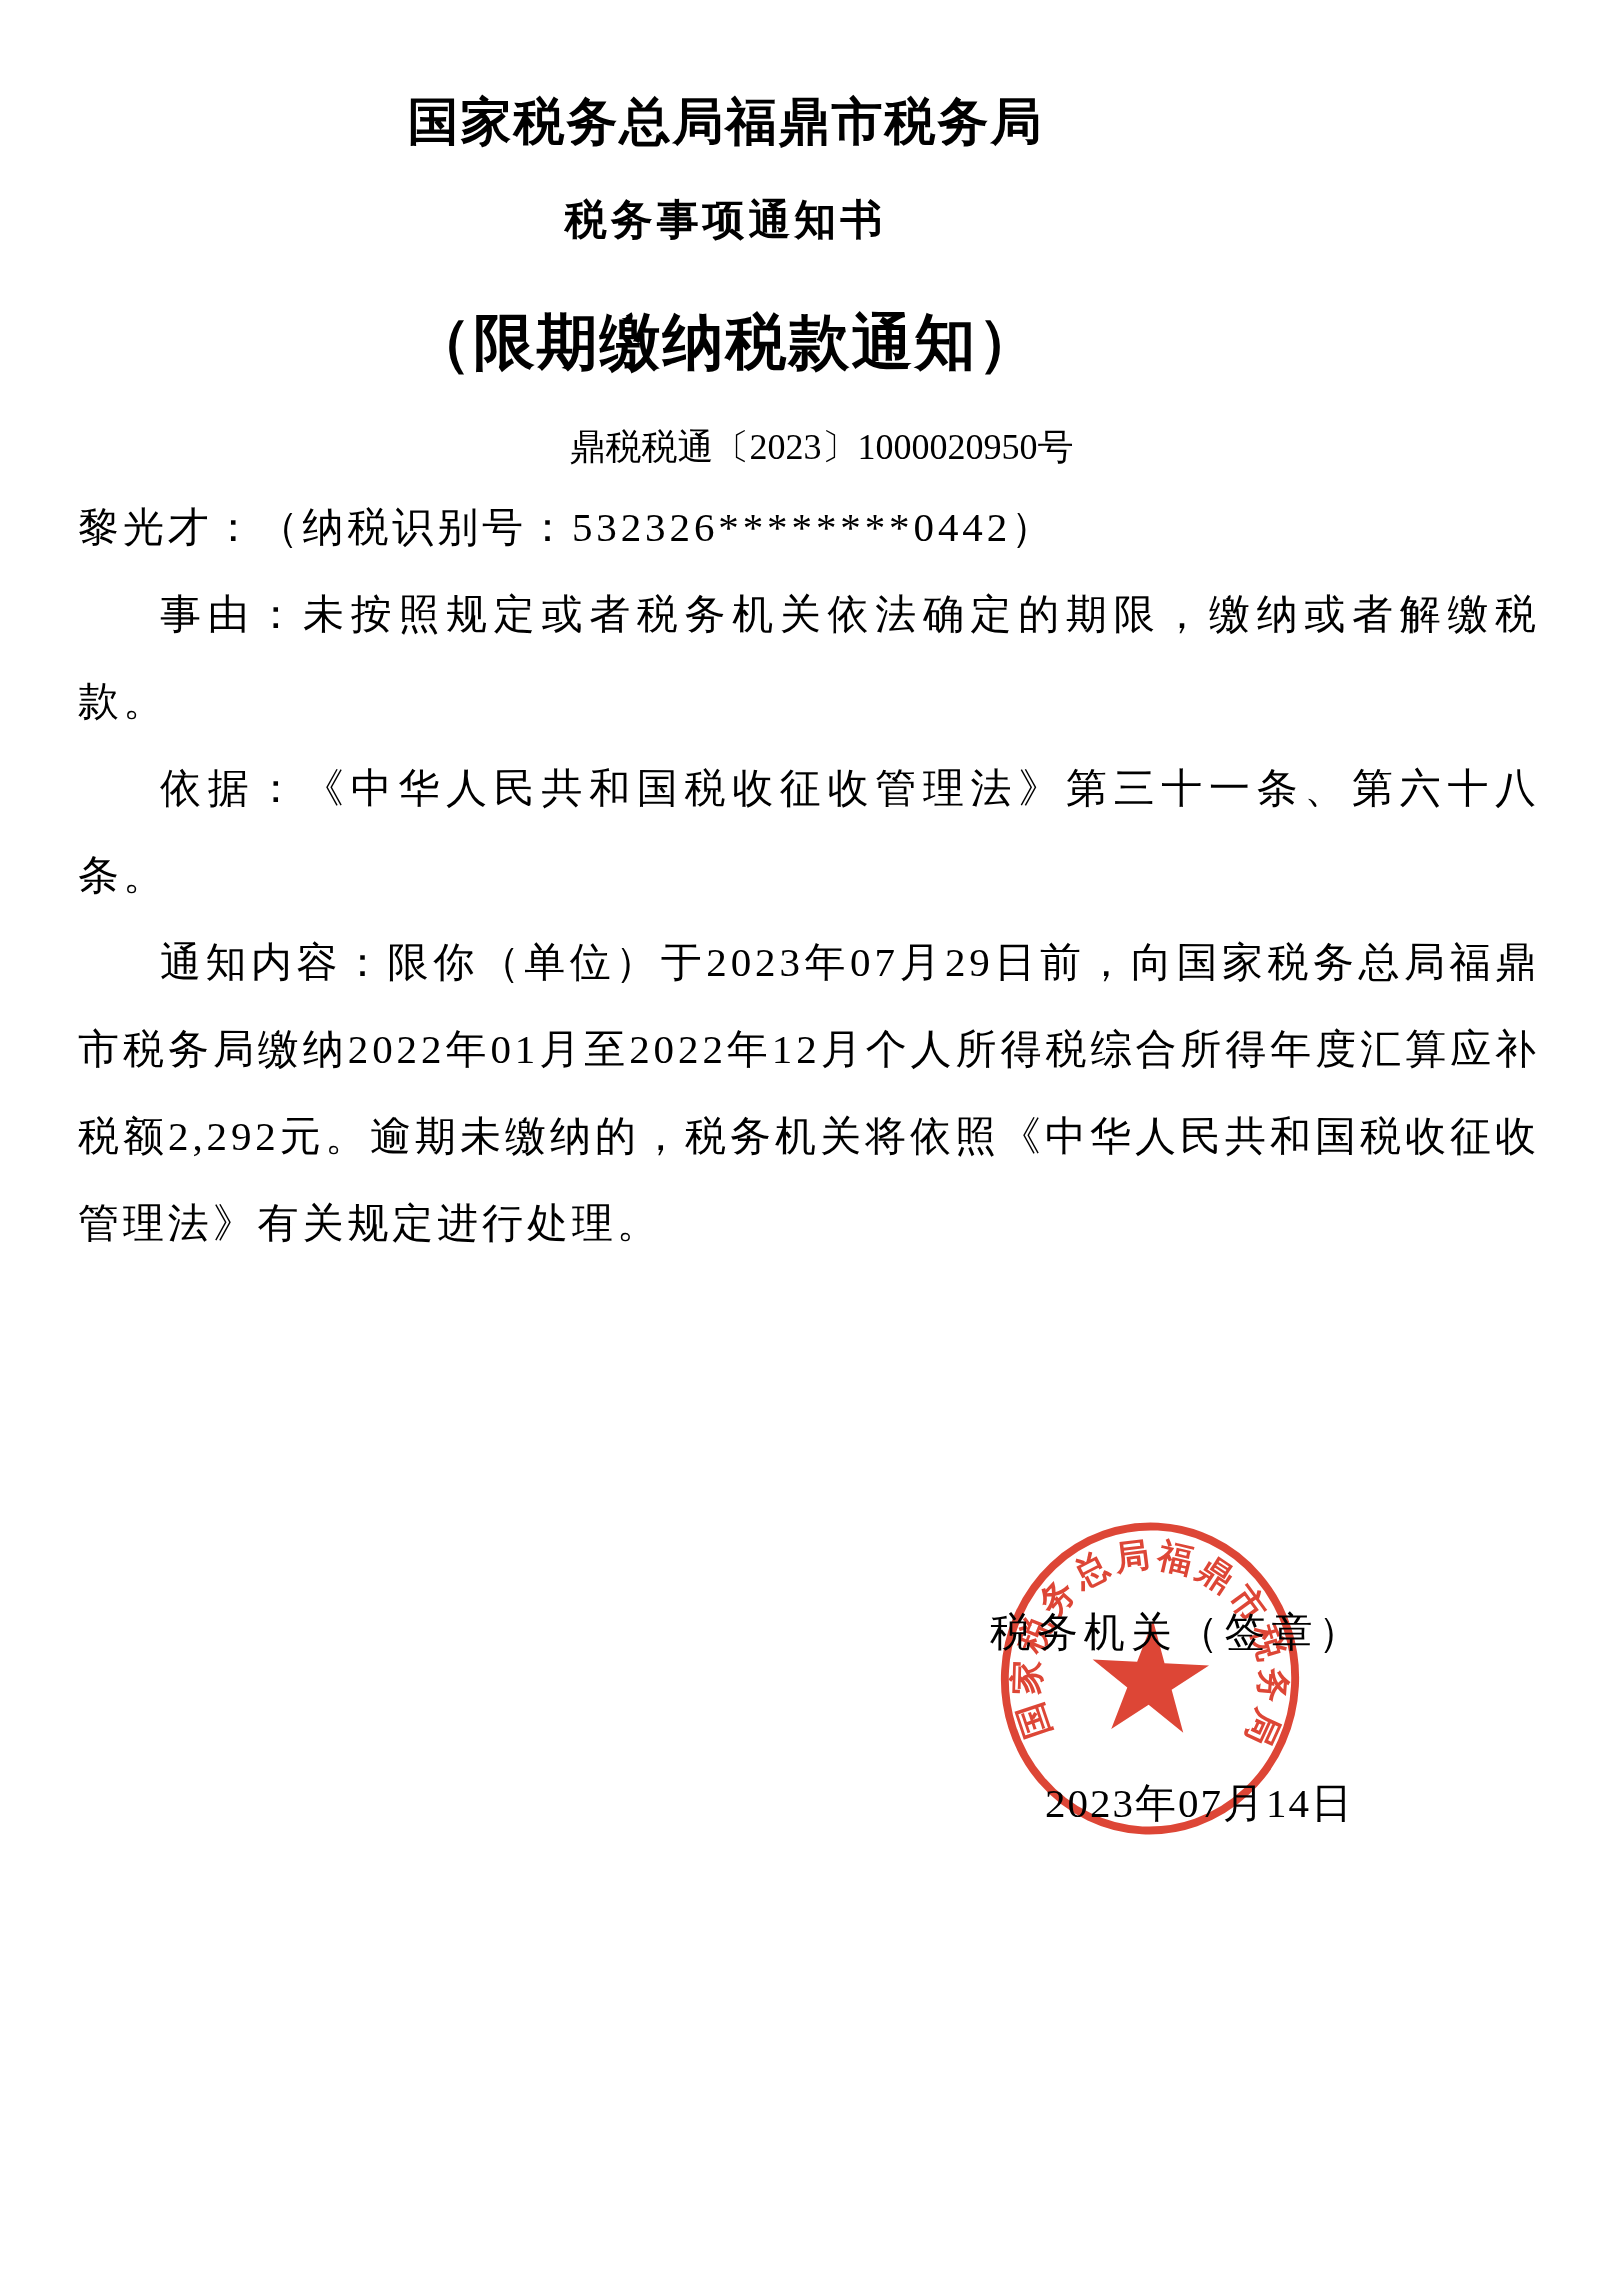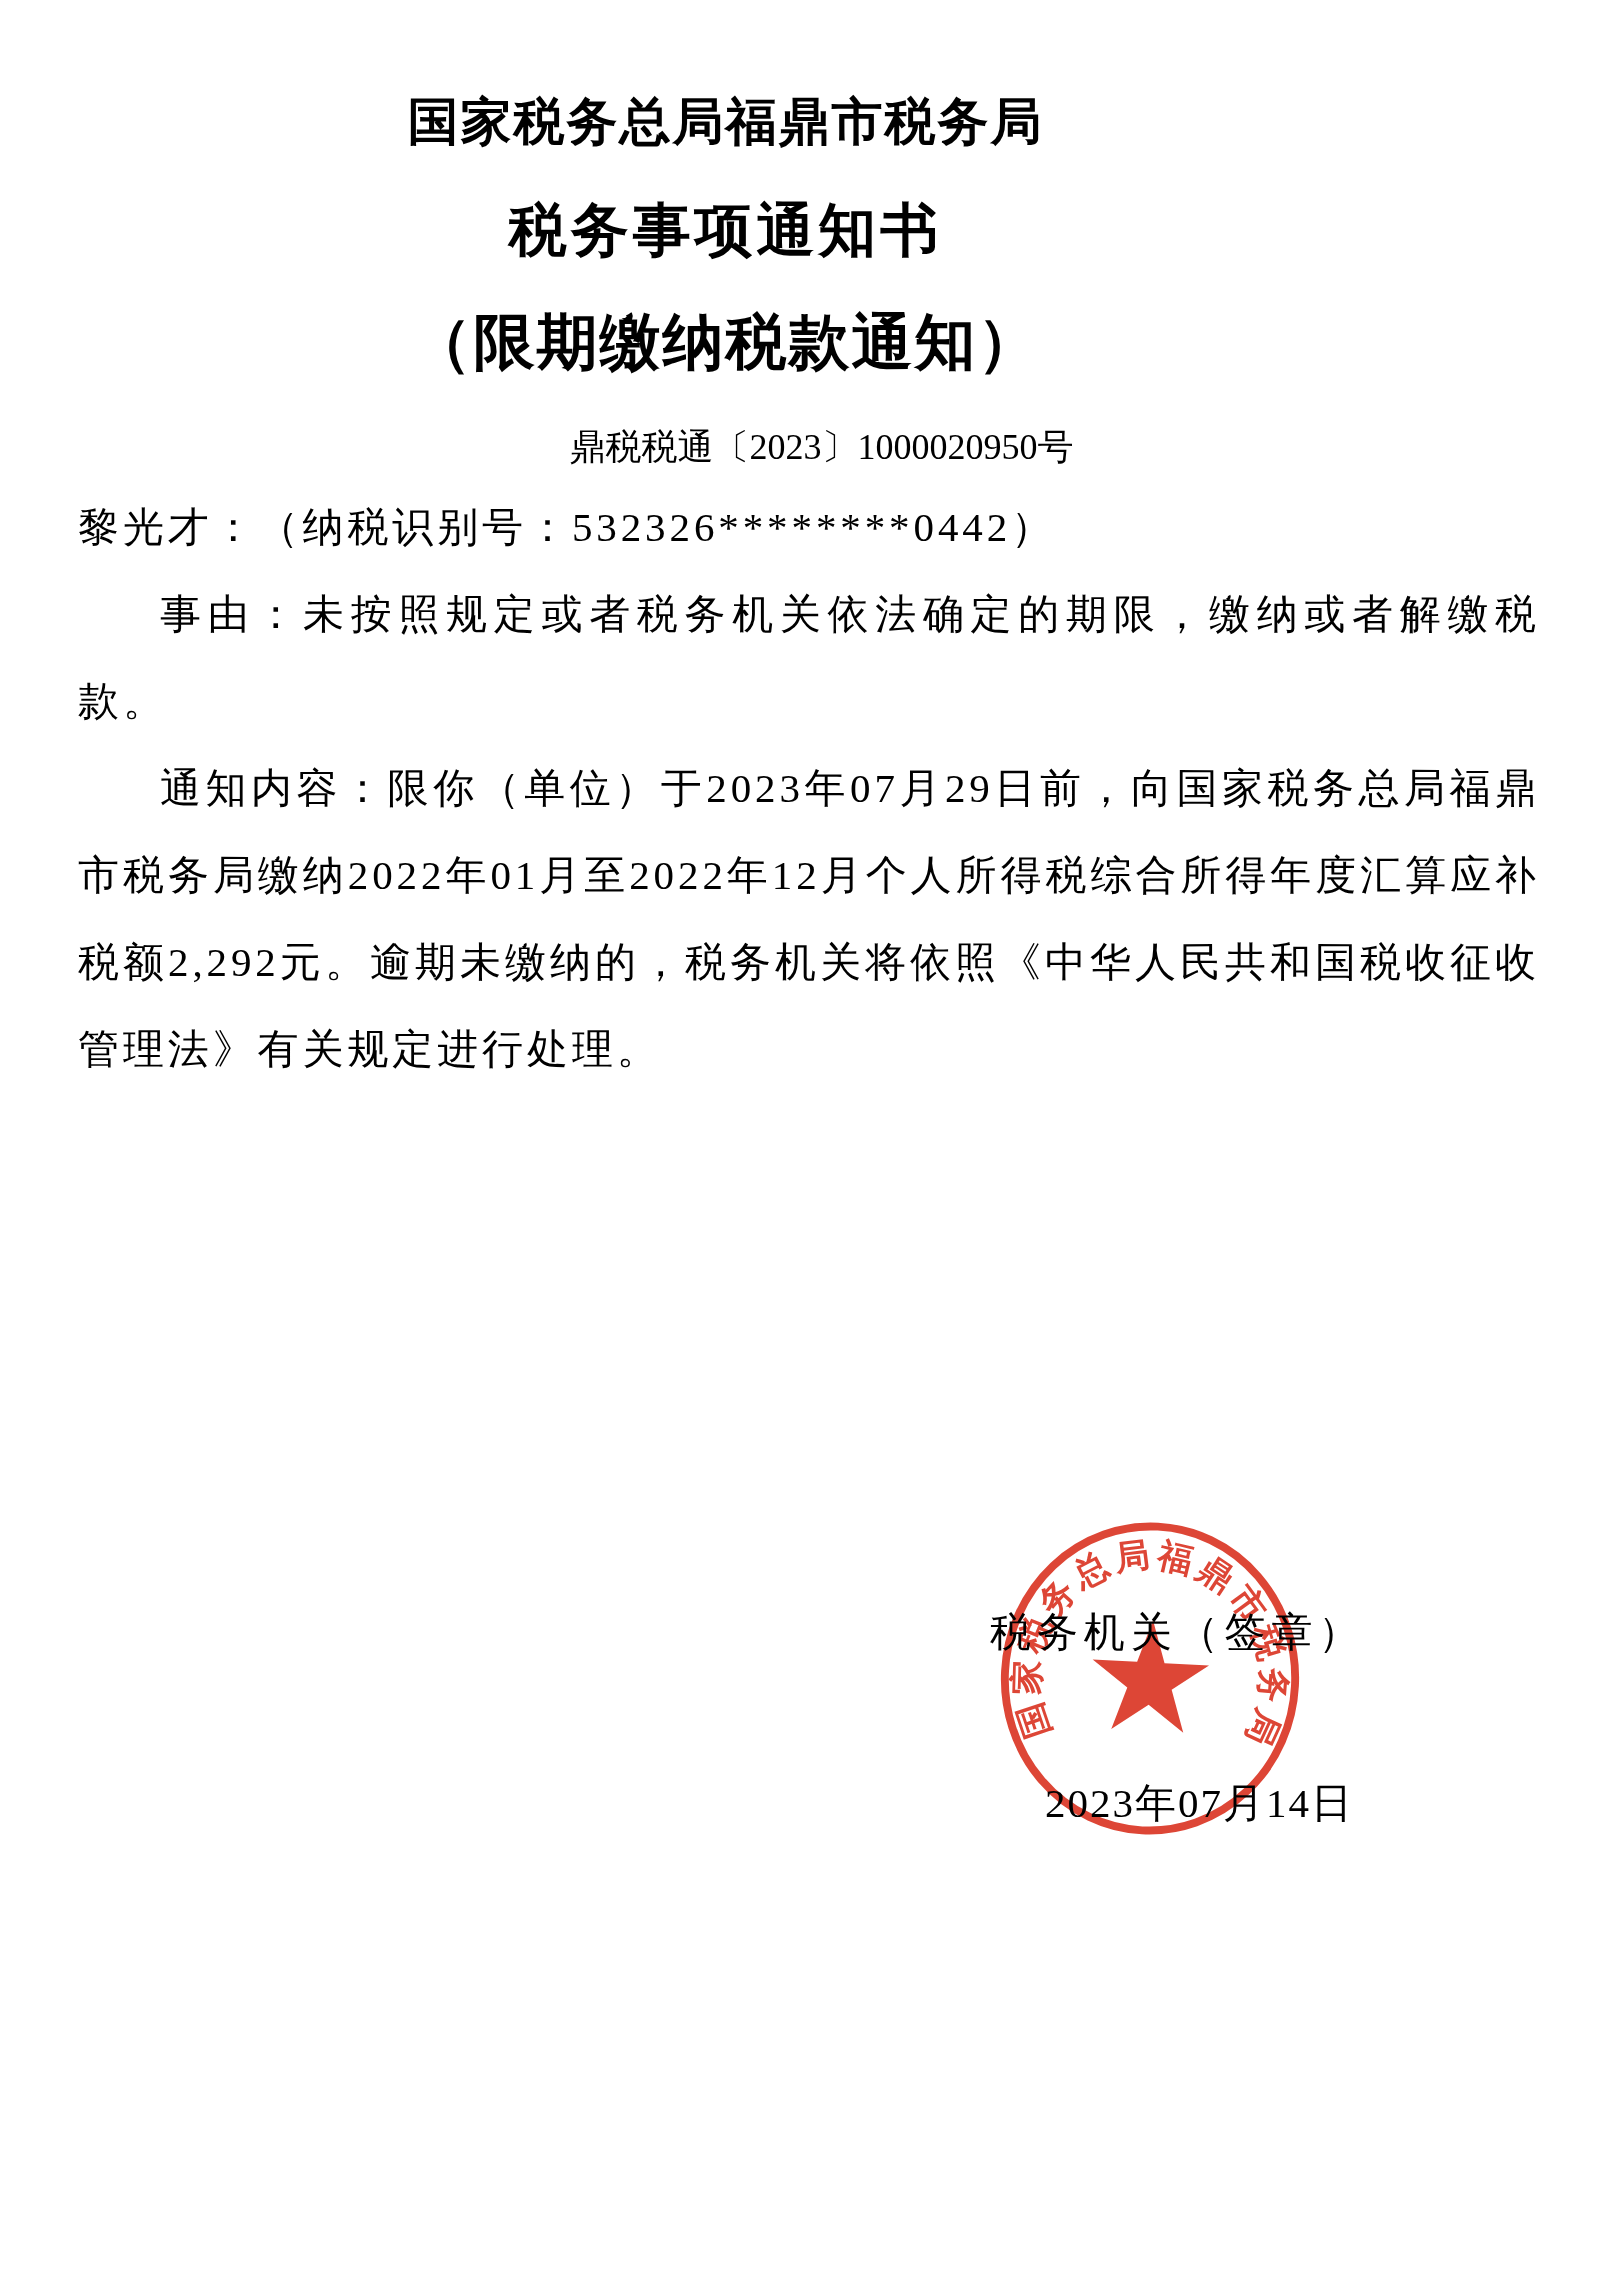--- a/index.html
+++ b/index.html
@@ -24,21 +24,21 @@
     white-space: nowrap;
   }
   .org-title {
     top: 88px;
     font-size: 51px;
     font-weight: 600;
     letter-spacing: 2px;
   }
   .notice-title {
     top: 192px;
-    font-size: 58px;
+    font-size: 42px;
     font-weight: 600;
     letter-spacing: 3.9px;
   }
   .notice-subtitle {
     top: 302px;
     font-size: 61px;
     font-weight: 600;
     letter-spacing: 2px;
   }
   .doc-number {
@@ -115,20 +115,21 @@
 
   <div class="title-block notice-title">税务事项通知书</div>
 
   <div class="title-block notice-subtitle">（限期缴纳税款通知）</div>
 
   <div class="doc-number">鼎税税通〔2023〕1000020950号</div>
 
   <div class="body-text">
     <p class="recipient-line">黎光才：（纳税识别号：532326********0442）</p>
     <p class="para">事由：未按照规定或者税务机关依法确定的期限，缴纳或者解缴税款。</p>
+    <p class="para">依据：《中华人民共和国税收征收管理法》第三十一条、第六十八条。</p>
     <p class="para">通知内容：限你（单位）于2023年07月29日前，向国家税务总局福鼎市税务局缴纳2022年01月至2022年12月个人所得税综合所得年度汇算应补税额2,292元。逾期未缴纳的，税务机关将依照《中华人民共和国税收征收管理法》有关规定进行处理。</p>
   </div>
 
   <div class="signature-line">税务机关（签章）</div>
 
   <div class="issue-date">2023年07月14日</div>
 
   <svg class="seal" viewBox="0 0 316 330">
     <ellipse cx="158" cy="165" rx="147" ry="154" fill="none" stroke-width="8" stroke="#d92c1a"></ellipse>
     <polygon points="158,106 171.9,148.8 217,148.8 180.5,175.3 194.5,218.2 158,191.7 121.5,218.2 135.5,175.3 99,148.8 144.1,148.8" fill="#d92c1a"></polygon>

